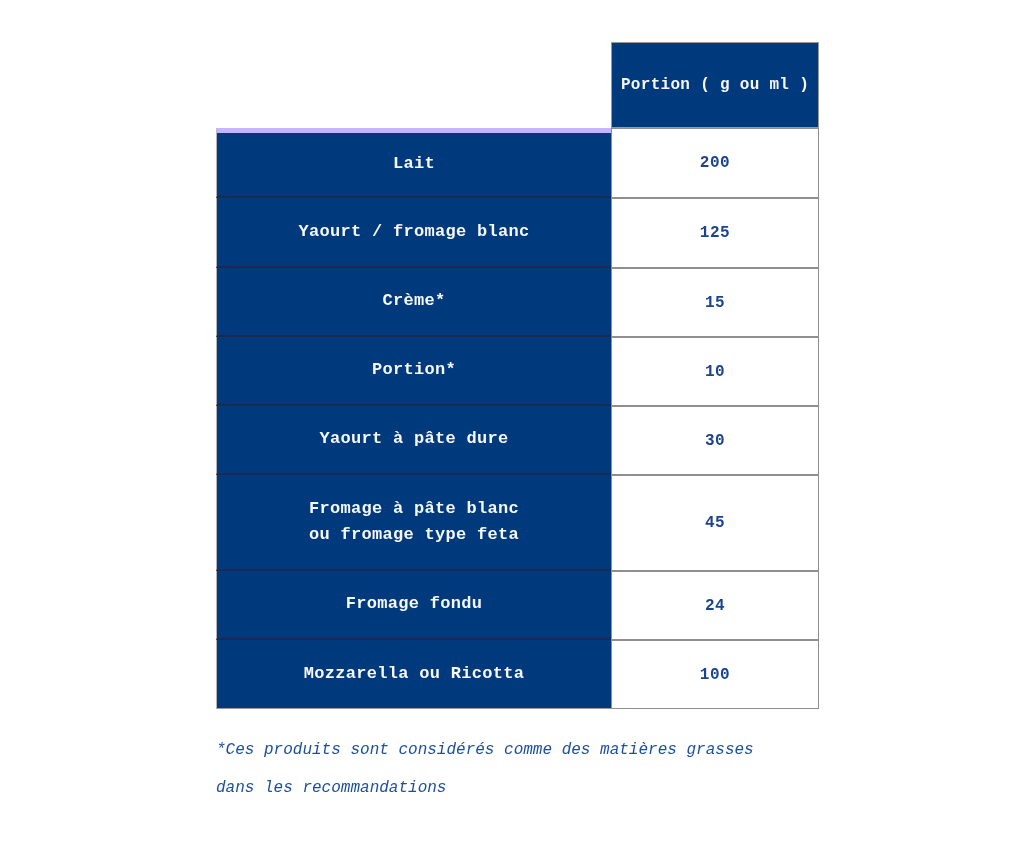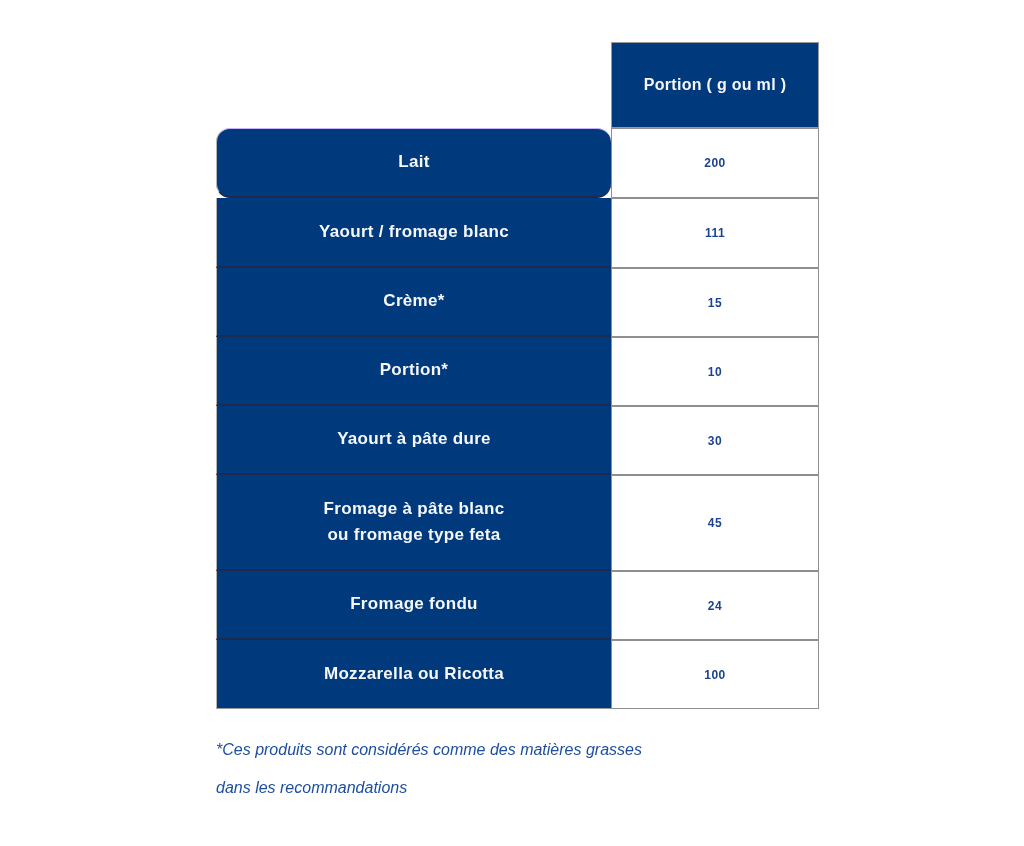--- a/index.html
+++ b/index.html
@@ -6,21 +6,21 @@
     margin: 0;
     padding: 0;
     background: #ffffff;
   }
   .canvas {
     position: relative;
     width: 1024px;
     height: 804px;
     background: #ffffff;
     overflow: hidden;
-    font-family: Liberation Sans, sans-serif;
+    font-family: Liberation Mono, monospace;
   }
   .portions-table {
     position: absolute;
     left: 216px;
     top: 42px;
     display: grid;
     grid-template-columns: 395px 208px;
     grid-template-rows: 86px 70px 70px 69px 69px 69px 96px 69px 69px;
   }
   .corner-empty {
@@ -46,35 +46,34 @@
     letter-spacing: 0.3px;
     display: flex;
     align-items: center;
     justify-content: center;
     text-align: center;
     border-left: 1px solid #b5b5b5;
     border-bottom: 2px solid #1c2b4d;
     box-sizing: border-box;
   }
   .label-cell.first {
-    border-top: 1px solid #c4b5fd;
-    border-radius: 14px;
+    border-top: 5px solid #c4b5fd;
   }
   .label-cell.last {
     border-bottom: 1px solid #9a9a9a;
   }
   .label-cell span {
     white-space: pre-line;
     line-height: 1.55;
   }
   .value-cell {
     background: #ffffff;
     color: #1b4390;
     font-weight: bold;
-    font-size: 12px;
+    font-size: 16px;
     letter-spacing: 0.5px;
     display: flex;
     align-items: center;
     justify-content: center;
     border: 1px solid #8f8f8f;
     box-sizing: border-box;
   }
   .footnote {
     position: absolute;
     left: 216px;
@@ -103,21 +102,21 @@
       <span>Lait</span>
     </div>
     <div class="value-cell">
       <span>200</span>
     </div>
 
     <div class="label-cell">
       <span>Yaourt / fromage blanc</span>
     </div>
     <div class="value-cell">
-      <span>111</span>
+      <span>125</span>
     </div>
 
     <div class="label-cell">
       <span>Crème*</span>
     </div>
     <div class="value-cell">
       <span>15</span>
     </div>
 
     <div class="label-cell">

